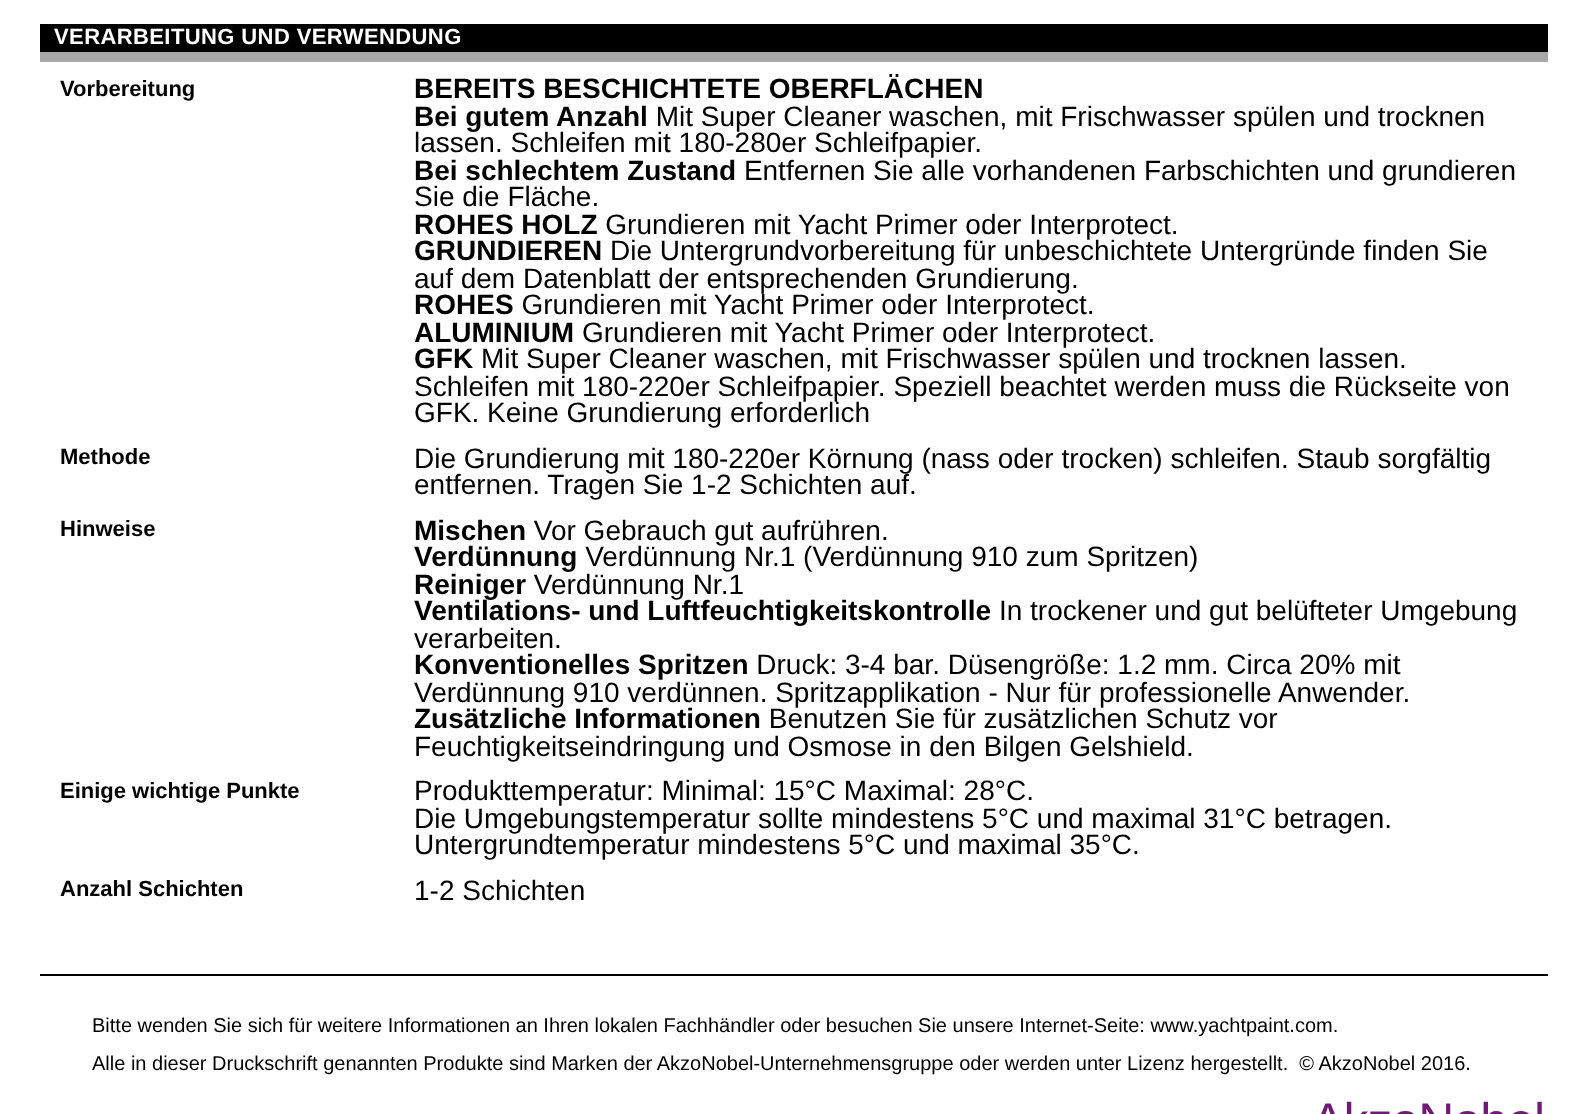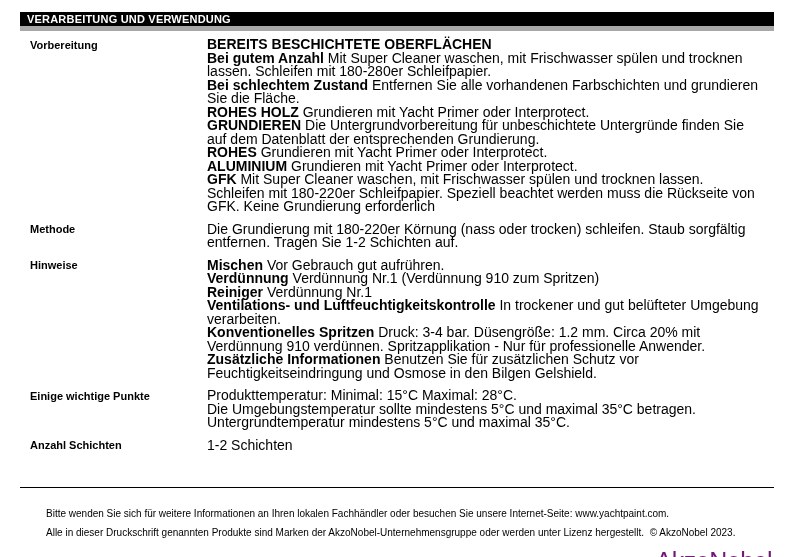--- a/index.html
+++ b/index.html
@@ -131,38 +131,38 @@
           <p class="line"><strong>Ventilations- und Luftfeuchtigkeitskontrolle </strong>In trockener und gut belüfteter Umgebung verarbeiten.</p>
           <p class="line"><strong>Konventionelles Spritzen </strong>Druck: 3-4 bar. Düsengröße: 1.2 mm. Circa 20% mit Verdünnung 910 verdünnen. Spritzapplikation - Nur für professionelle Anwender.</p>
           <p class="line"><strong>Zusätzliche Informationen </strong>Benutzen Sie für zusätzlichen Schutz vor Feuchtigkeitseindringung und Osmose in den Bilgen Gelshield.</p>
         </div>
   </div>
 
   <div class="section-row">
     <div class="section-label">Einige wichtige Punkte</div>
     <div class="section-body">
           <p class="line">Produkttemperatur: Minimal: 15°C Maximal: 28°C.</p>
-          <p class="line">Die Umgebungstemperatur sollte mindestens 5°C und maximal 35°C betragen.</p>
+          <p class="line">Die Umgebungstemperatur sollte mindestens 5°C und maximal 31°C betragen.</p>
           <p class="line">Untergrundtemperatur mindestens 5°C und maximal 35°C.</p>
         </div>
   </div>
 
 
   <div class="section-row">
     <div class="section-label">Anzahl Schichten</div>
     <div class="section-body">
           <p class="line">1-2 Schichten</p>
         </div>
   </div>
 </div>
 
   <hr class="divider">
 
   <p class="footnote first">Bitte wenden Sie sich für weitere Informationen an Ihren lokalen Fachhändler oder besuchen Sie unsere Internet-Seite: www.yachtpaint.com.</p>
-  <p class="footnote">Alle in dieser Druckschrift genannten Produkte sind Marken der AkzoNobel-Unternehmensgruppe oder werden unter Lizenz hergestellt.  © AkzoNobel 2023.</p>
+  <p class="footnote">Alle in dieser Druckschrift genannten Produkte sind Marken der AkzoNobel-Unternehmensgruppe oder werden unter Lizenz hergestellt.  © AkzoNobel 2016.</p>
 
   <div class="footer-bottom">
     <div class="ref-row">
       <span>Ref:3307</span><span>Danboline</span><span>Ausgabedatum:10.06.2019</span>
     </div>
     <div class="logo">AkzoNobel</div>
   </div>
 
 </div>
 

